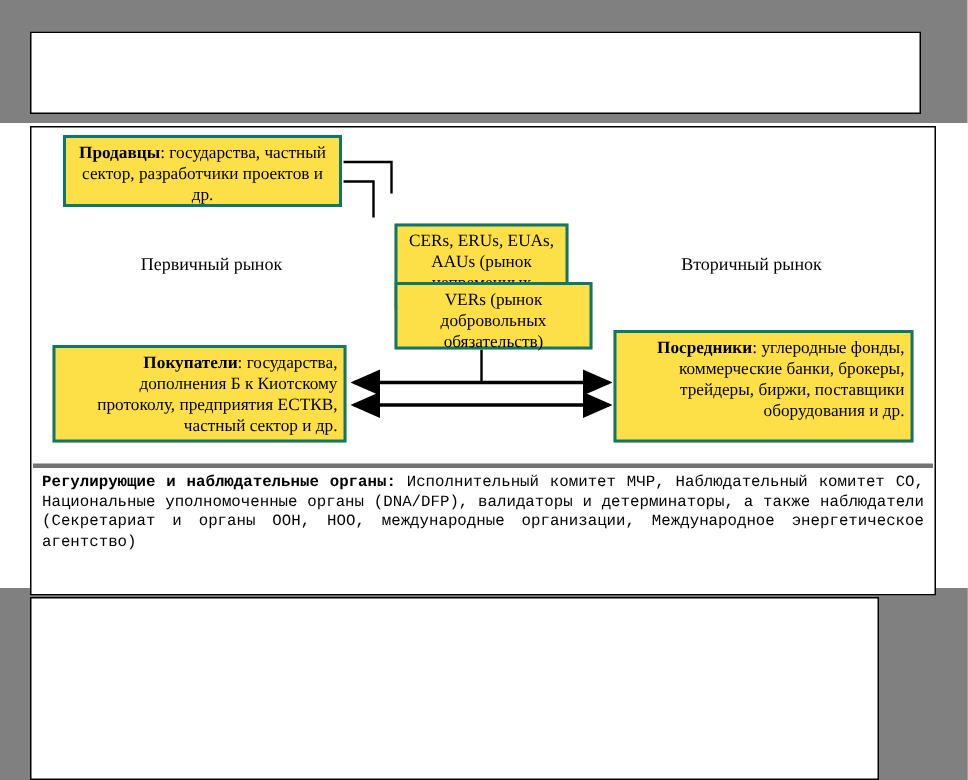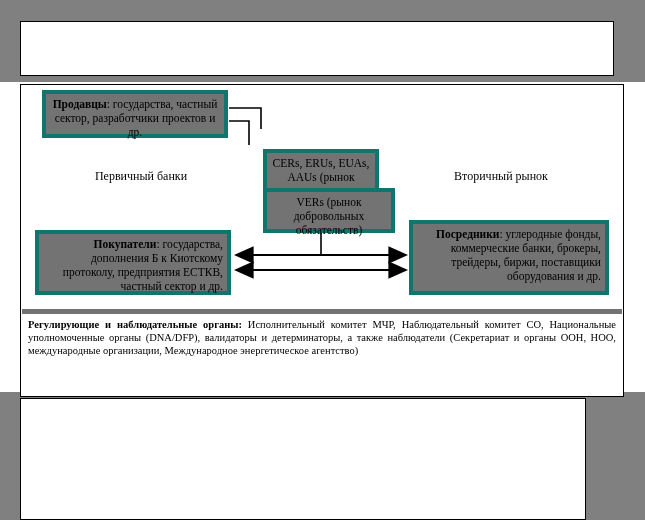--- a/index.html
+++ b/index.html
@@ -42,22 +42,22 @@
     top: 84px;
     width: 604px;
     height: 313px;
     background: #ffffff;
     border: 1px solid #000000;
     box-sizing: border-box;
   }
 
   .box {
     position: absolute;
-    background: #737373;
-    border: 4px solid #0f766e;
+    background: #fde047;
+    border: 2px solid #0f766e;
     box-sizing: border-box;
     font-size: 11.5px;
     line-height: 1.22;
     text-align: center;
     padding: 3px 4px;
     color: #000;
   }
   .box.left-al {
     text-align: right;
   }
@@ -70,26 +70,27 @@
     text-align: center;
   }
 
   .notes {
     position: absolute;
     left: 1px;
     top: 224px;
     width: 600px;
     height: 87px;
     box-sizing: border-box;
-    border-top: 5px solid #737373;
+    border-top: 3px solid #737373;
     padding: 4px 6px 0 6px;
     font-size: 10.5px;
     line-height: 1.26;
     text-align: justify;
     color: #000;
+    font-family: Liberation Mono, monospace;
   }
   .notes p { margin: 0 0 0 0; }
   .notes b { font-weight: bold; }
 
   svg.arrowlayer {
     position: absolute;
     left: 0; top: 0;
     width: 604px;
     height: 313px;
     pointer-events: none;
@@ -138,21 +139,21 @@
 
     <div class="box" style="left:242px;top:36px;width:116px;height:57px;margin-top:28px;">
       <span>CERs, ERUs, EUAs, AAUs (рынок непременных обязательств)</span>
     </div>
 
     <div class="box" style="left:242px;top:103px;width:132px;height:45px;">
       <span>VERs (рынок добровольных обязательств)</span>
     </div>
 
     <div class="plainlabel" style="left:40px;top:84px;width:160px;">
-      <span>Первичный банки</span>
+      <span>Первичный рынок</span>
     </div>
 
     <div class="plainlabel" style="left:400px;top:84px;width:160px;">
       <span>Вторичный рынок</span>
     </div>
 
     <div class="box left-al" style="left:14px;top:145px;width:196px;height:65px;">
       <b>Покупатели</b><span>: государства, дополнения Б к Киотскому протоколу, предприятия ЕСТКВ, частный сектор и др.</span>
     </div>
 

